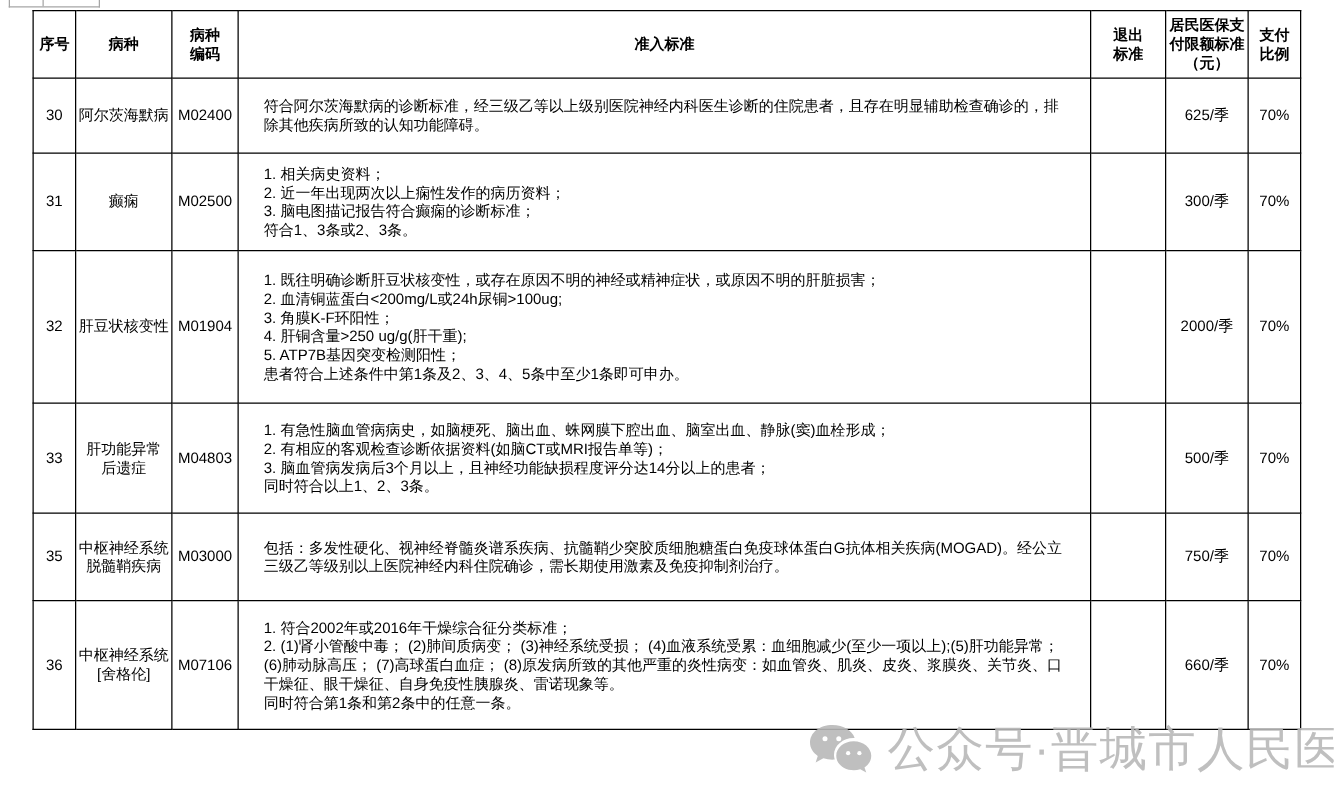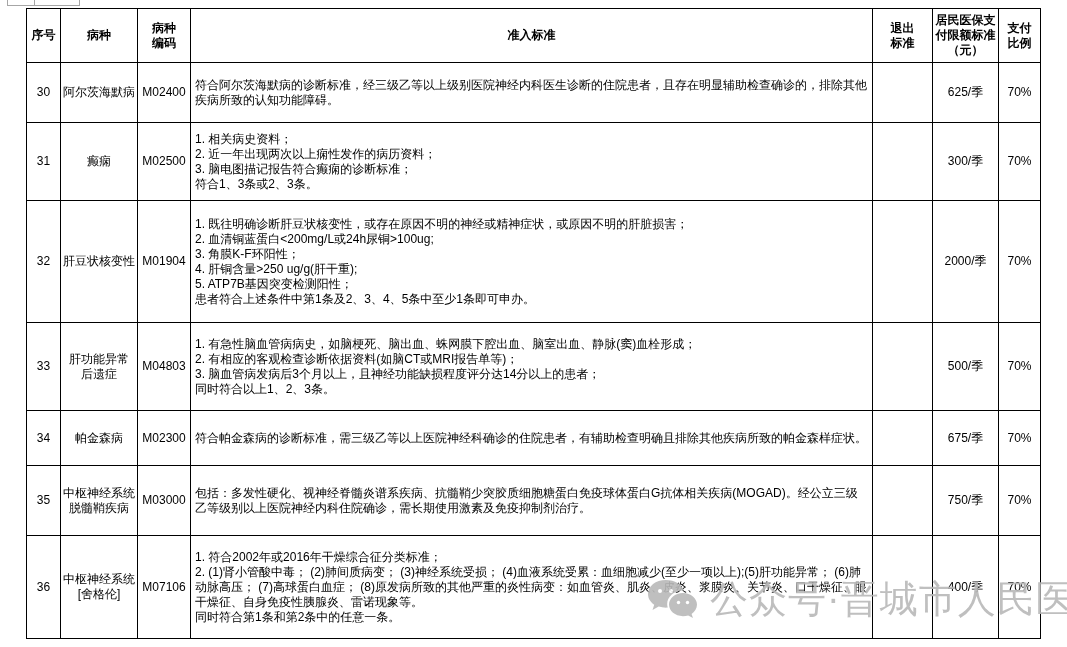--- a/index.html
+++ b/index.html
@@ -21,21 +21,21 @@
   .grid th,.grid td{
     border:1px solid #000;
     font-size:12px;line-height:15px;
     text-align:center;vertical-align:middle;
     padding:1px 2px;overflow:hidden;
     white-space:pre-line;
   }
   .grid th{font-weight:bold;}
   .grid thead tr{height:54px;}
   .grid td.criteria{
-    text-align:left;white-space:pre-wrap;padding:1px 4px;
+    text-align:left;white-space:pre-wrap;padding:1px 20px;
   }
 
   
   .watermark{
     position:absolute;left:646px;top:574px;z-index:5;
     display:flex;align-items:center;gap:12px;
     color:#b9b9b9;font-size:38px;font-weight:500;
     white-space:nowrap;letter-spacing:1px;opacity:.9;
   }
   .watermark svg{flex:0 0 auto;}
@@ -115,49 +115,40 @@
 后遗症</td>
         <td>M04803</td>
         <td class="criteria">1. 有急性脑血管病病史，如脑梗死、脑出血、蛛网膜下腔出血、脑室出血、静脉(窦)血栓形成；
 2. 有相应的客观检查诊断依据资料(如脑CT或MRI报告单等)；
 3. 脑血管病发病后3个月以上，且神经功能缺损程度评分达14分以上的患者；
 同时符合以上1、2、3条。</td>
         <td></td>
         <td>500/季</td>
         <td>70%</td>
       </tr>
-      <tr style="height: 55px;">
-        <td>34</td>
-        <td>帕金森病</td>
-        <td>M02300</td>
-        <td class="criteria">符合帕金森病的诊断标准，需三级乙等以上医院神经科确诊的住院患者，有辅助检查明确且排除其他疾病所致的帕金森样症状。</td>
-        <td></td>
-        <td>675/季</td>
-        <td>70%</td>
-      </tr>
       <tr style="height: 70px;">
         <td>35</td>
         <td>中枢神经系统
 脱髓鞘疾病</td>
         <td>M03000</td>
         <td class="criteria">包括：多发性硬化、视神经脊髓炎谱系疾病、抗髓鞘少突胶质细胞糖蛋白免疫球体蛋白G抗体相关疾病(MOGAD)。经公立三级乙等级别以上医院神经内科住院确诊，需长期使用激素及免疫抑制剂治疗。</td>
         <td></td>
         <td>750/季</td>
         <td>70%</td>
       </tr>
       <tr style="height: 103px;">
         <td>36</td>
         <td>中枢神经系统
 [舍格伦]</td>
         <td>M07106</td>
         <td class="criteria">1. 符合2002年或2016年干燥综合征分类标准；
 2. (1)肾小管酸中毒； (2)肺间质病变； (3)神经系统受损； (4)血液系统受累：血细胞减少(至少一项以上);(5)肝功能异常； (6)肺动脉高压； (7)高球蛋白血症； (8)原发病所致的其他严重的炎性病变：如血管炎、肌炎、皮炎、浆膜炎、关节炎、口干燥征、眼干燥征、自身免疫性胰腺炎、雷诺现象等。
 同时符合第1条和第2条中的任意一条。</td>
         <td></td>
-        <td>400/季</td>
+        <td>660/季</td>
         <td>70%</td>
       </tr>
     </tbody>
 </table>
 
 <div class="watermark">
   <svg width="52" height="44" viewBox="0 0 52 44">
     <g fill="#b9b9b9">
       <path d="M20 2C9.5 2 2 8.2 2 16c0 4.4 2.4 8.1 6.2 10.7L6.5 32l6.2-3.4c2.2.7 4.7 1.1 7.3 1.1.6 0 1.2 0 1.8-.1-.4-1.2-.6-2.4-.6-3.7 0-7.6 7.3-13.5 15.6-13.5h.9C36 6.6 28.8 2 20 2z"></path>
       <path d="M37 15c-8 0-14 5.3-14 11.6 0 6.4 6 11.6 14 11.6 1.8 0 3.6-.3 5.2-.8L47 40l-1.4-4.1c3.3-2.1 5.4-5.4 5.4-9.3C51 20.3 44.9 15 37 15z"></path>

